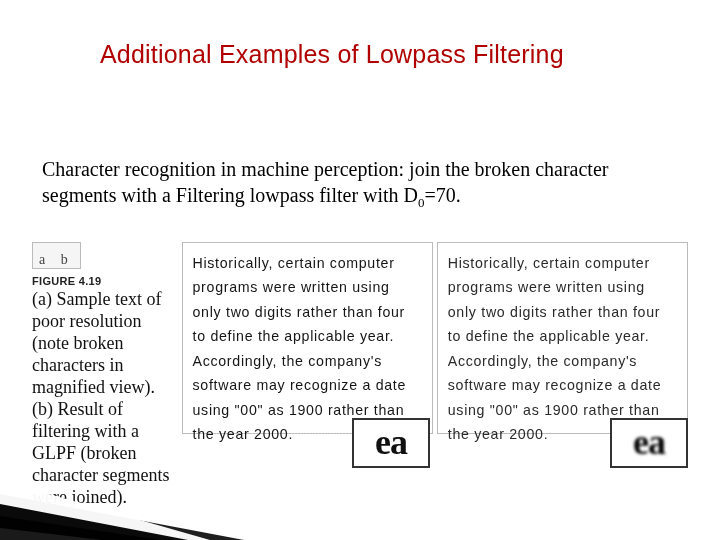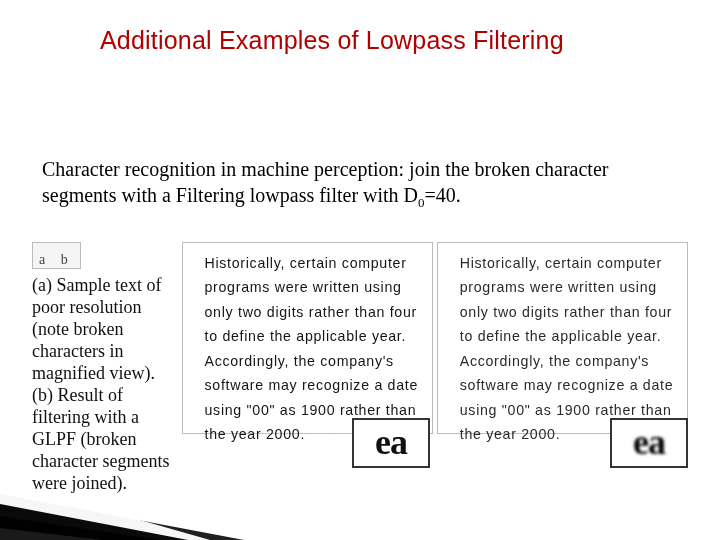--- a/index.html
+++ b/index.html
@@ -9,21 +9,21 @@
     font-family: Verdana, Geneva, sans-serif;
     overflow: hidden;
   }
   .slide {
     position: relative;
     width: 720px; height: 540px;
     box-sizing: border-box;
   }
   .title {
     position: absolute;
-    top: 26px; left: 100px;
+    top: 40px; left: 100px;
     width: 560px;
     font-size: 25px;
     color: #b00000;
     font-family: Verdana, Geneva, sans-serif;
     font-weight: 400;
     letter-spacing: 0.2px;
   }
   .body-text {
     position: absolute;
     top: 156px; left: 42px;
@@ -69,21 +69,21 @@
   .fig-caption {
     font-family: "Times New Roman", serif;
     font-size: 18px;
     line-height: 1.22;
     color: #111;
   }
 
   .panel {
     background: #fff;
     border: 1px solid #bbb;
-    padding: 8px 10px 8px 22px;
+    padding: 8px 10px 8px 10px;
     font-family: Arial, Helvetica, sans-serif;
     color: #1a1a1a;
     font-size: 14.2px;
     line-height: 1.72;
     letter-spacing: 0.7px;
     position: relative;
     box-sizing: border-box;
   }
   .panel-a {
     width: 252px;
@@ -166,27 +166,28 @@
   }
 </style>
 </head>
 <body>
 
 <div class="slide">
 
   <div class="title">Additional Examples of Lowpass Filtering</div>
 
   <div class="body-text">
-    <span>Character recognition in machine perception: join the broken character segments with a Filtering lowpass filter with D</span><span class="sub">0</span><span>=40.</span>
+    <span>Character recognition in machine perception: join the broken character segments with a Filtering lowpass filter with D</span><span class="sub">0</span><span>=70.</span>
   </div>
 
   <div class="figure-area">
 
     <div class="caption-col">
       <div class="ab-box">a  b</div>
+      <div class="fig-label">FIGURE 4.19</div>
       <div class="fig-caption">(a) Sample text of poor resolution (note broken characters in magnified view). (b) Result of filtering with a GLPF (broken character segments were joined).</div>
     </div>
 
     <div class="panel panel-a">
       <div class="ptxt">Historically, certain computer programs were written using only two digits rather than four to define the applicable year. Accordingly, the company's software may recognize a date using "00" as 1900 rather than the year 2000.</div>
       <div class="little-box lb-a"></div>
       <div class="mag-leader lead-a"></div>
     </div>
 
     <div class="panel panel-b">

